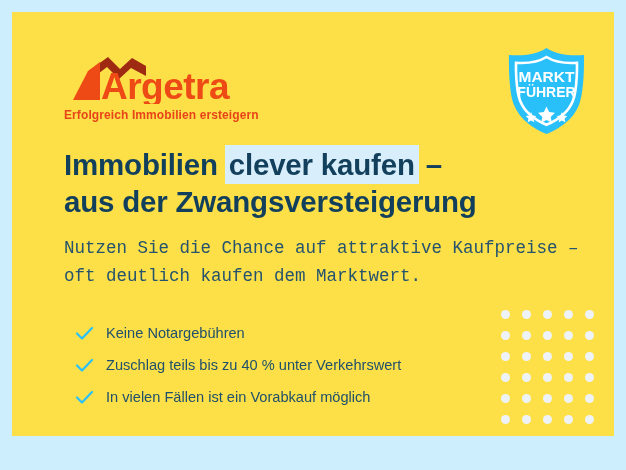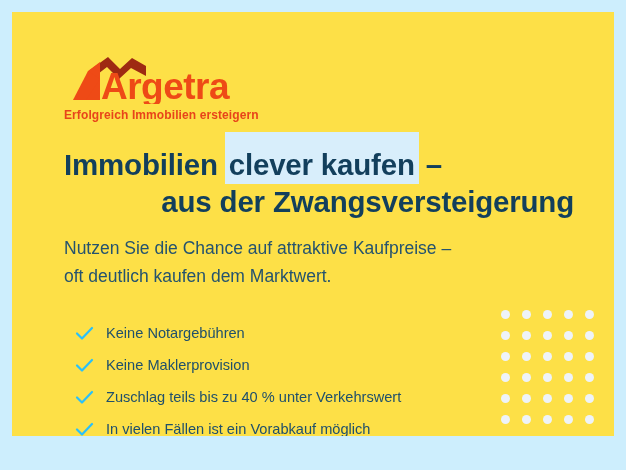--- a/index.html
+++ b/index.html
@@ -91,39 +91,39 @@
     width: 510px;
     font-size: 29.5px;
     line-height: 37px;
     font-weight: bold;
     color: #123f5c;
     letter-spacing: -0.2px;
     z-index: 2;
   }
   .headline .hl {
     background: #d8eefb;
-    padding: 16px 4px 3px 4px;
+    padding: 3px 4px 3px 4px;
     margin: 0 -1px;
     box-decoration-break: clone;
     -webkit-box-decoration-break: clone;
   }
-  .headline-line2 { display: block; text-align: right; }
+  .headline-line2 { display: block; }
 
   
   .subhead {
     position: absolute;
     left: 52px;
     top: 222px;
     width: 520px;
     font-size: 17.5px;
     line-height: 28px;
     color: #25536e;
     z-index: 2;
   }
-  .subhead span { display: block; }
+  .subhead span { display: block; font-family: Liberation Mono, monospace; }
 
   
   .checklist {
     position: absolute;
     left: 54px;
     top: 297px;
     z-index: 2;
     list-style: none;
     margin: 8px;
     padding: 0;
@@ -199,47 +199,57 @@
 
           <path d="M24 17 L36 8 L36 46 L20 46 Z" fill="#ee4a16"></path>
           <path d="M9 46 L24 17 L36 25 L22 46 Z" fill="#ee4a16"></path>
 
           <text x="37" y="45" font-family="'Liberation Sans', sans-serif" font-size="37" font-weight="bold" fill="#ee4a16" letter-spacing="-0.5">Argetra</text>
         </svg>
       </span>
       <div class="logo-tagline">Erfolgreich Immobilien ersteigern</div>
     </div>
 
+    <div class="badge">
+      <span>
+        <svg width="95" height="95" viewBox="0 0 95 95" xmlns="http://www.w3.org/2000/svg" aria-hidden="true">
+          <path d="M47.5 5 C58 12, 72 13, 85 12 C85 12, 86 47, 80 62 C74 77, 60 86, 47.5 91
+                   C35 86, 21 77, 15 62 C9 47, 10 12, 10 12 C23 13, 37 12, 47.5 5 Z" fill="#29c0fa"></path>
+          <path d="M47.5 14 C56.5 19.6, 67.5 20.5, 78 19.8 C78 19.8, 78.6 46, 73.8 58
+                   C69 70, 57.5 77.6, 47.5 81.8 C37.5 77.6, 26 70, 21.2 58
+                   C16.4 46, 17 19.8, 17 19.8 C27.5 20.5, 38.5 19.6, 47.5 14 Z" fill="none" stroke="#ffffff" stroke-width="2.6"></path>
+          <text x="47.5" y="39" text-anchor="middle" font-family="'Liberation Sans', sans-serif" font-size="15.5" font-weight="bold" fill="#ffffff">MARKT</text>
+          <text x="47.5" y="54" text-anchor="middle" font-family="'Liberation Sans', sans-serif" font-size="14" font-weight="bold" fill="#ffffff">FÜHRER</text>
+          <g fill="#ffffff">
+            <path d="M32 69 l1.6 3.4 3.7 .5 -2.7 2.6 .7 3.7 -3.3 -1.8 -3.3 1.8 .7 -3.7 -2.7 -2.6 3.7 -.5 Z"></path>
+            <path d="M47.5 63.5 l2.6 5.4 5.9 .8 -4.3 4.2 1.1 5.9 -5.3 -2.8 -5.3 2.8 1.1 -5.9 -4.3 -4.2 5.9 -.8 Z"></path>
+            <path d="M63 69 l1.6 3.4 3.7 .5 -2.7 2.6 .7 3.7 -3.3 -1.8 -3.3 1.8 .7 -3.7 -2.7 -2.6 3.7 -.5 Z"></path>
+          </g>
+        </svg>
+      </span>
+    </div>
 
     <div class="headline">
       <span>Immobilien </span><span class="hl">clever kaufen</span><span> –</span>
       <span class="headline-line2">aus der Zwangsversteigerung</span>
     </div>
 
     <div class="subhead">
       <span>Nutzen Sie die Chance auf attraktive Kaufpreise –</span>
       <span>oft deutlich kaufen dem Marktwert.</span>
     </div>
 
     <ul class="checklist">
       <li class="check-item">
         <span class="check-icon">
           <svg width="21" height="21" viewBox="0 0 21 21" xmlns="http://www.w3.org/2000/svg" aria-hidden="true">
             <path d="M3 10.5 L8 15.5 L18 5" fill="none" stroke="#29c0fa" stroke-width="2.2" stroke-linecap="round" stroke-linejoin="round"></path>
           </svg>
         </span>
         <span class="check-label">Keine Notargebühren</span>
-      </li>
-      <li class="check-item">
-        <span class="check-icon">
-          <svg width="21" height="21" viewBox="0 0 21 21" xmlns="http://www.w3.org/2000/svg" aria-hidden="true">
-            <path d="M3 10.5 L8 15.5 L18 5" fill="none" stroke="#29c0fa" stroke-width="2.2" stroke-linecap="round" stroke-linejoin="round"></path>
-          </svg>
-        </span>
-        <span class="check-label">Keine Maklerprovision</span>
       </li>
       <li class="check-item">
         <span class="check-icon">
           <svg width="21" height="21" viewBox="0 0 21 21" xmlns="http://www.w3.org/2000/svg" aria-hidden="true">
             <path d="M3 10.5 L8 15.5 L18 5" fill="none" stroke="#29c0fa" stroke-width="2.2" stroke-linecap="round" stroke-linejoin="round"></path>
           </svg>
         </span>
         <span class="check-label">Zuschlag teils bis zu 40 % unter Verkehrswert</span>
       </li>
       <li class="check-item">

